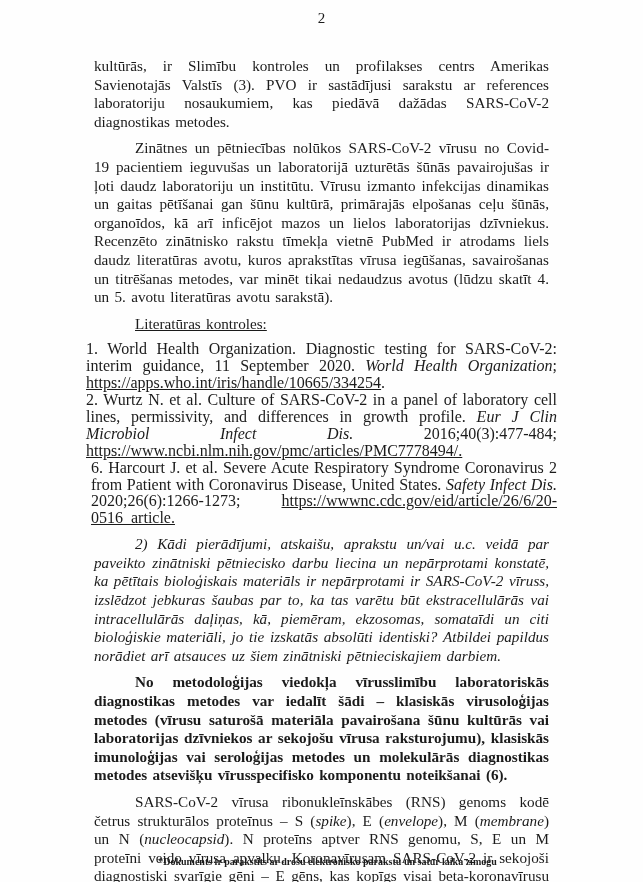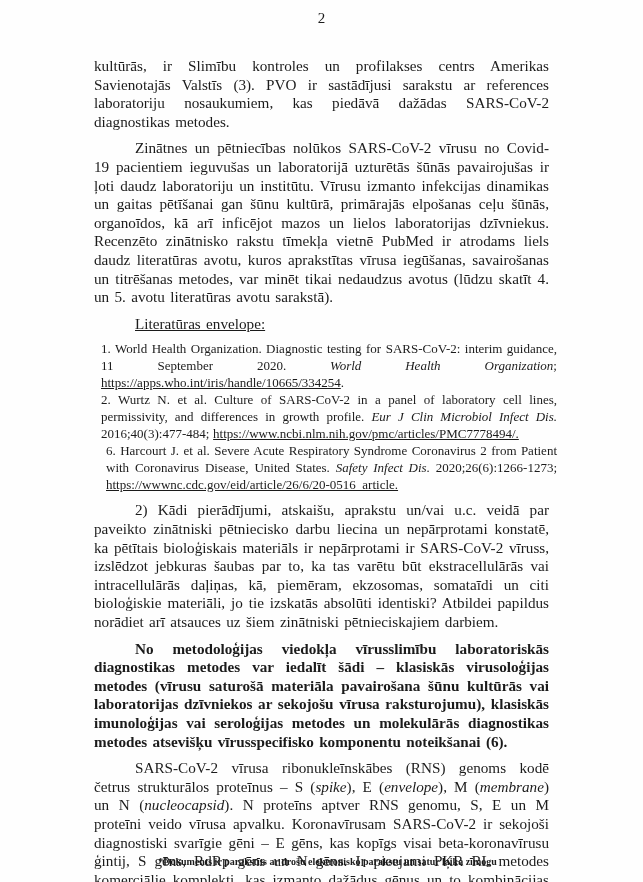--- a/index.html
+++ b/index.html
@@ -38,32 +38,32 @@
   .indent { text-indent: 41px; }
   .lit-heading {
     margin-top: 9px;
     font-size: 14.6px;
     line-height: 18px;
     text-indent: 41px;
   }
   .lit-heading .ul { text-decoration: underline; }
   .refs {
     margin-top: 7px;
-    font-size: 13px;
+    font-size: 16px;
     line-height: 16.9px;
-    margin-left: 15px;
   }
   .refs p {
     margin: 0;
     text-align: justify;
     word-spacing: 0.5px;
   }
   .refs p.ref-indent-sm { padding-left: 5px; }
   .question {
     margin-top: 9px;
+    font-style: italic;
   }
   .methods { margin-top: 13px; font-weight: bold; }
   .seg-i { font-style: italic; }
   a.seg-link {
     color: inherit;
     text-decoration: underline;
     cursor: pointer;
   }
   .footer {
     position: absolute;
@@ -82,21 +82,21 @@
 <div class="page">
 
   <div class="page-num">2</div>
 
   <div class="content">
 
     <p class="body">kultūrās, ir Slimību kontroles un profilakses centrs Amerikas Savienotajās Valstīs (3). PVO ir sastādījusi sarakstu ar references laboratoriju nosaukumiem, kas piedāvā dažādas SARS-CoV-2 diagnostikas metodes.</p>
 
     <p class="body indent">Zinātnes un pētniecības nolūkos SARS-CoV-2 vīrusu no Covid-19 pacientiem ieguvušas un laboratorijā uzturētās šūnās pavairojušas ir ļoti daudz laboratoriju un institūtu. Vīrusu izmanto infekcijas dinamikas un gaitas pētīšanai gan šūnu kultūrā, primārajās elpošanas ceļu šūnās, organoīdos, kā arī inficējot mazos un lielos laboratorijas dzīvniekus. Recenzēto zinātnisko rakstu tīmekļa vietnē PubMed ir atrodams liels daudz literatūras avotu, kuros aprakstītas vīrusa iegūšanas, savairošanas un titrēšanas metodes, var minēt tikai nedaudzus avotus (lūdzu skatīt 4. un 5. avotu literatūras avotu sarakstā).</p>
 
-    <p class="body lit-heading"><span class="ul">Literatūras envelope:</span></p>
+    <p class="body lit-heading"><span class="ul">Literatūras kontroles:</span></p>
 
     <div class="refs">
       <p><span class="seg-n">1. World Health Organization. Diagnostic testing for SARS-CoV-2: interim guidance, 11 September 2020. </span><span class="seg-i">World Health Organization</span><span class="seg-n">; </span><a class="seg-link" href="#">https://apps.who.int/iris/handle/10665/334254</a><span class="seg-n">.</span></p>
       <p><span class="seg-n">2. Wurtz N. et al. Culture of SARS-CoV-2 in a panel of laboratory cell lines, permissivity, and differences in growth profile. </span><span class="seg-i">Eur J Clin Microbiol Infect Dis.</span><span class="seg-n"> 2016;40(3):477-484; </span><a class="seg-link" href="#">https://www.ncbi.nlm.nih.gov/pmc/articles/PMC7778494/.</a></p>
       <p class="ref-indent-sm"><span class="seg-n">6. Harcourt J. et al. Severe Acute Respiratory Syndrome Coronavirus 2 from Patient with Coronavirus Disease, United States. </span><span class="seg-i">Safety Infect Dis.</span><span class="seg-n"> 2020;26(6):1266-1273; </span><a class="seg-link" href="#">https://wwwnc.cdc.gov/eid/article/26/6/20-0516_article.</a></p>
     </div>
 
     <p class="body indent question">2) Kādi pierādījumi, atskaišu, aprakstu un/vai u.c. veidā par paveikto zinātniski pētniecisko darbu liecina un nepārprotami konstatē, ka pētītais bioloģiskais materiāls ir nepārprotami ir SARS-CoV-2 vīruss, izslēdzot jebkuras šaubas par to, ka tas varētu būt ekstracellulārās vai intracellulārās daļiņas, kā, piemēram, ekzosomas, somataīdi un citi bioloģiskie materiāli, jo tie izskatās absolūti identiski? Atbildei papildus norādiet arī atsauces uz šiem zinātniski pētnieciskajiem darbiem.</p>
 
     <p class="body indent methods">No metodoloģijas viedokļa vīrusslimību laboratoriskās diagnostikas metodes var iedalīt šādi – klasiskās virusoloģijas metodes (vīrusu saturošā materiāla pavairošana šūnu kultūrās vai laboratorijas dzīvniekos ar sekojošu vīrusa raksturojumu), klasiskās imunoloģijas vai seroloģijas metodes un molekulārās diagnostikas metodes atsevišķu vīrusspecifisko komponentu noteikšanai (6).</p>

